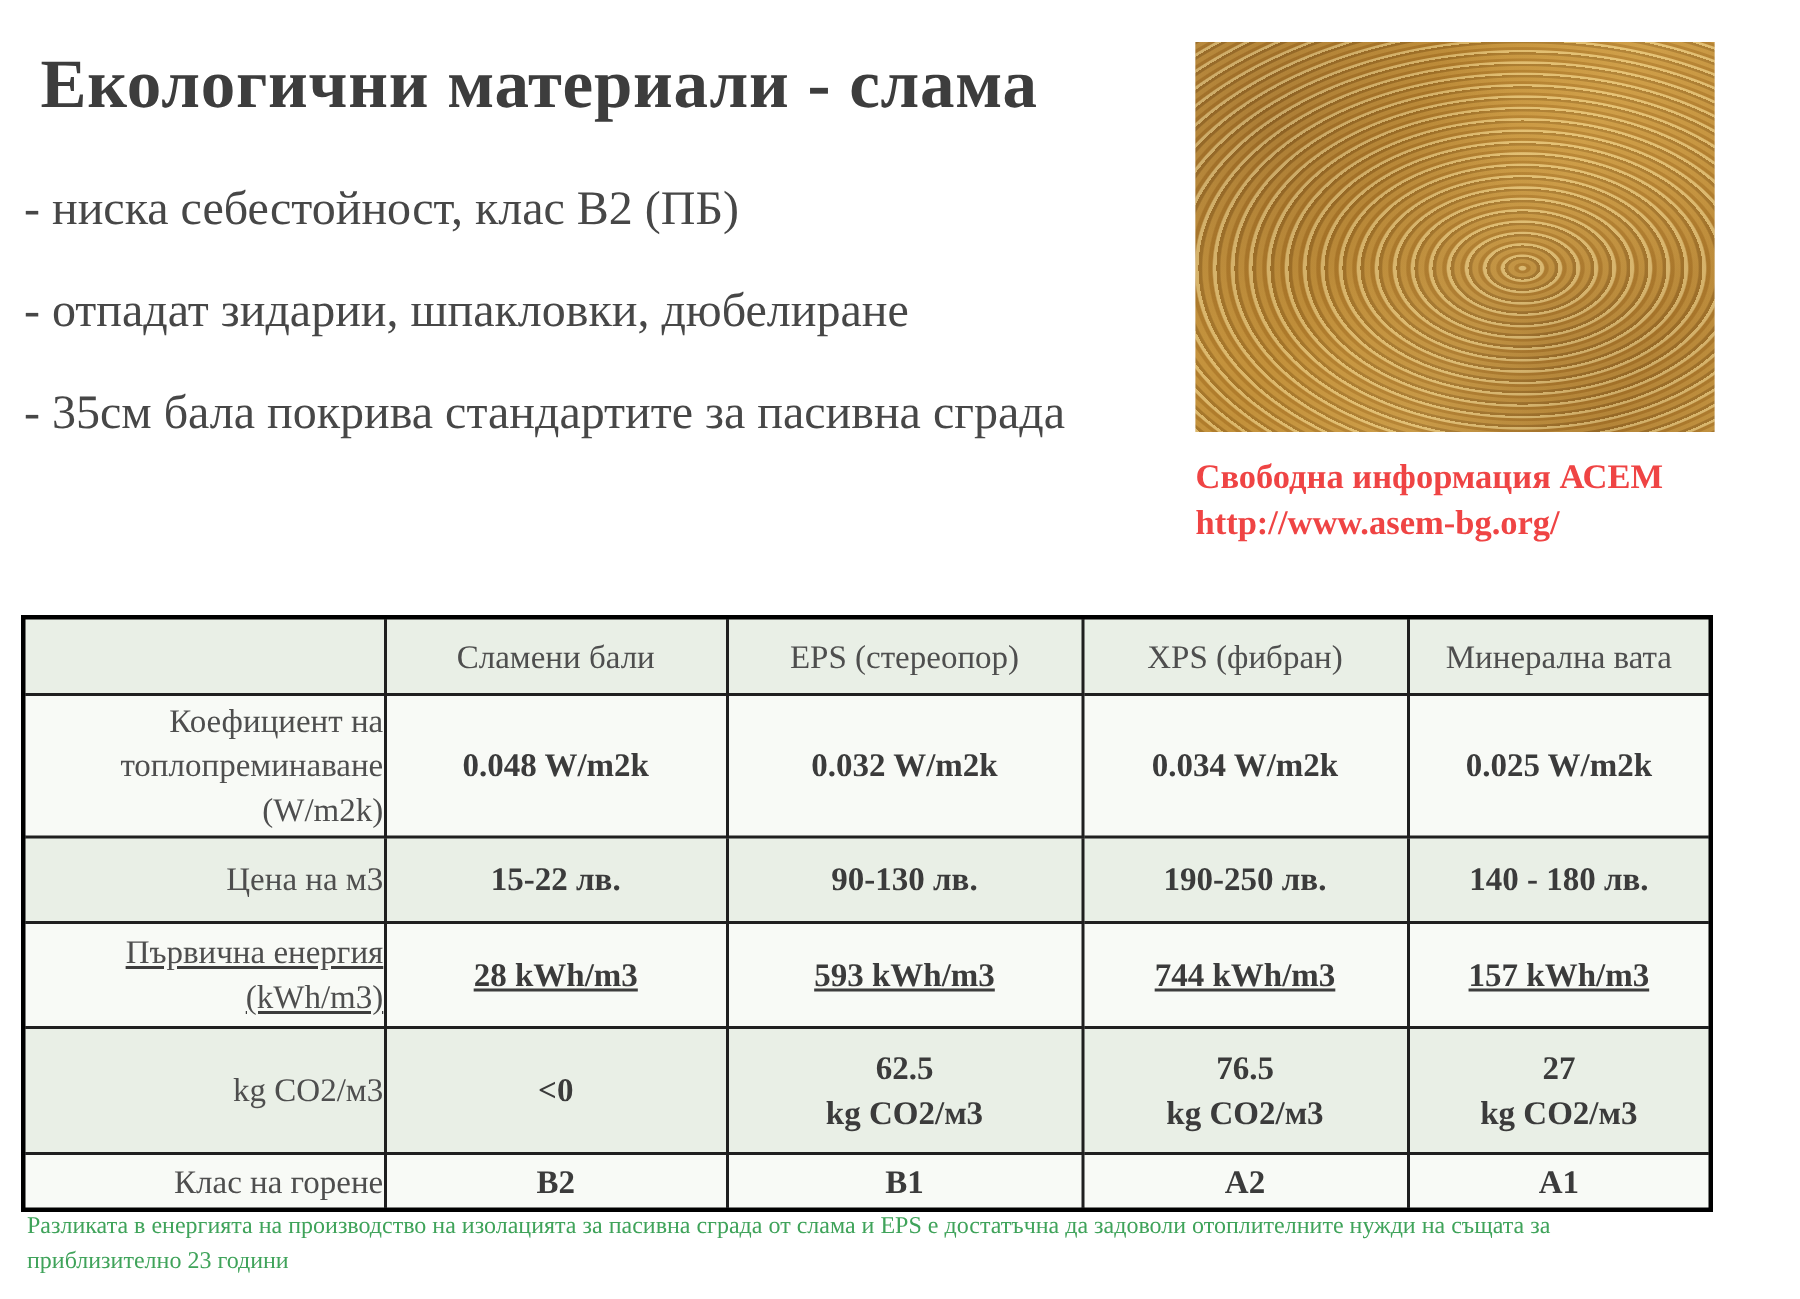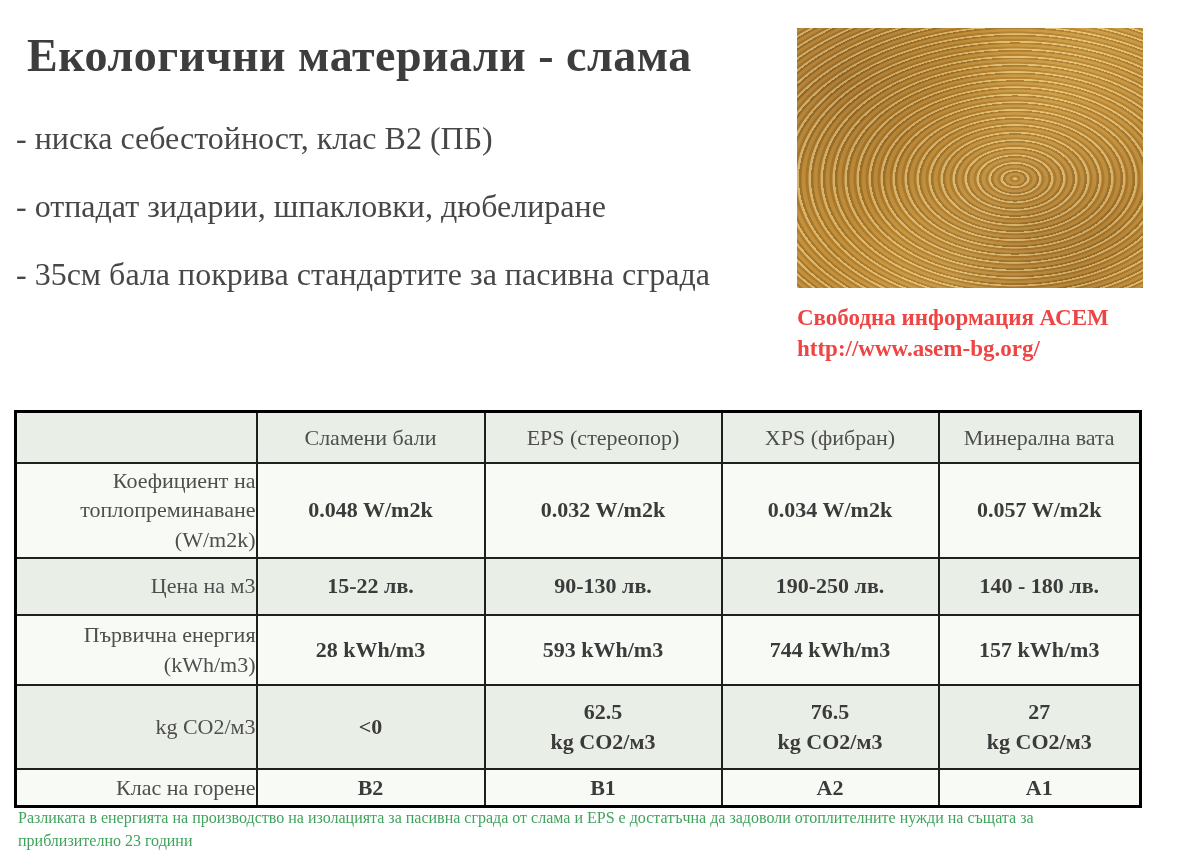--- a/index.html
+++ b/index.html
@@ -84,30 +84,30 @@
       <th class="hd">Сламени бали</th>
       <th class="hd">EPS (стереопор)</th>
       <th class="hd">XPS (фибран)</th>
       <th class="hd">Минерална вата</th>
     </tr>
     <tr class="white" style="height:95px;">
       <td class="lbl">Коефициент на топлопреминаване (W/m2k)</td>
       <td class="val">0.048 W/m2k</td>
       <td class="val">0.032 W/m2k</td>
       <td class="val">0.034 W/m2k</td>
-      <td class="val">0.057 W/m2k</td>
+      <td class="val">0.025 W/m2k</td>
     </tr>
     <tr class="green" style="height:57px;">
       <td class="lbl">Цена на м3</td>
       <td class="val">15-22 лв.</td>
       <td class="val">90-130 лв.</td>
       <td class="val">190-250 лв.</td>
       <td class="val">140 - 180 лв.</td>
     </tr>
-    <tr class="white" style="height:70px;">
+    <tr class="white" style="height:70px;text-decoration:underline;">
       <td class="lbl">Първична енергия (kWh/m3)</td>
       <td class="val">28 kWh/m3</td>
       <td class="val">593 kWh/m3</td>
       <td class="val">744 kWh/m3</td>
       <td class="val">157 kWh/m3</td>
     </tr>
     <tr class="green" style="height:84px;">
       <td class="lbl">kg CO2/м3</td>
       <td class="val">&lt;0</td>
       <td class="val">62.5

